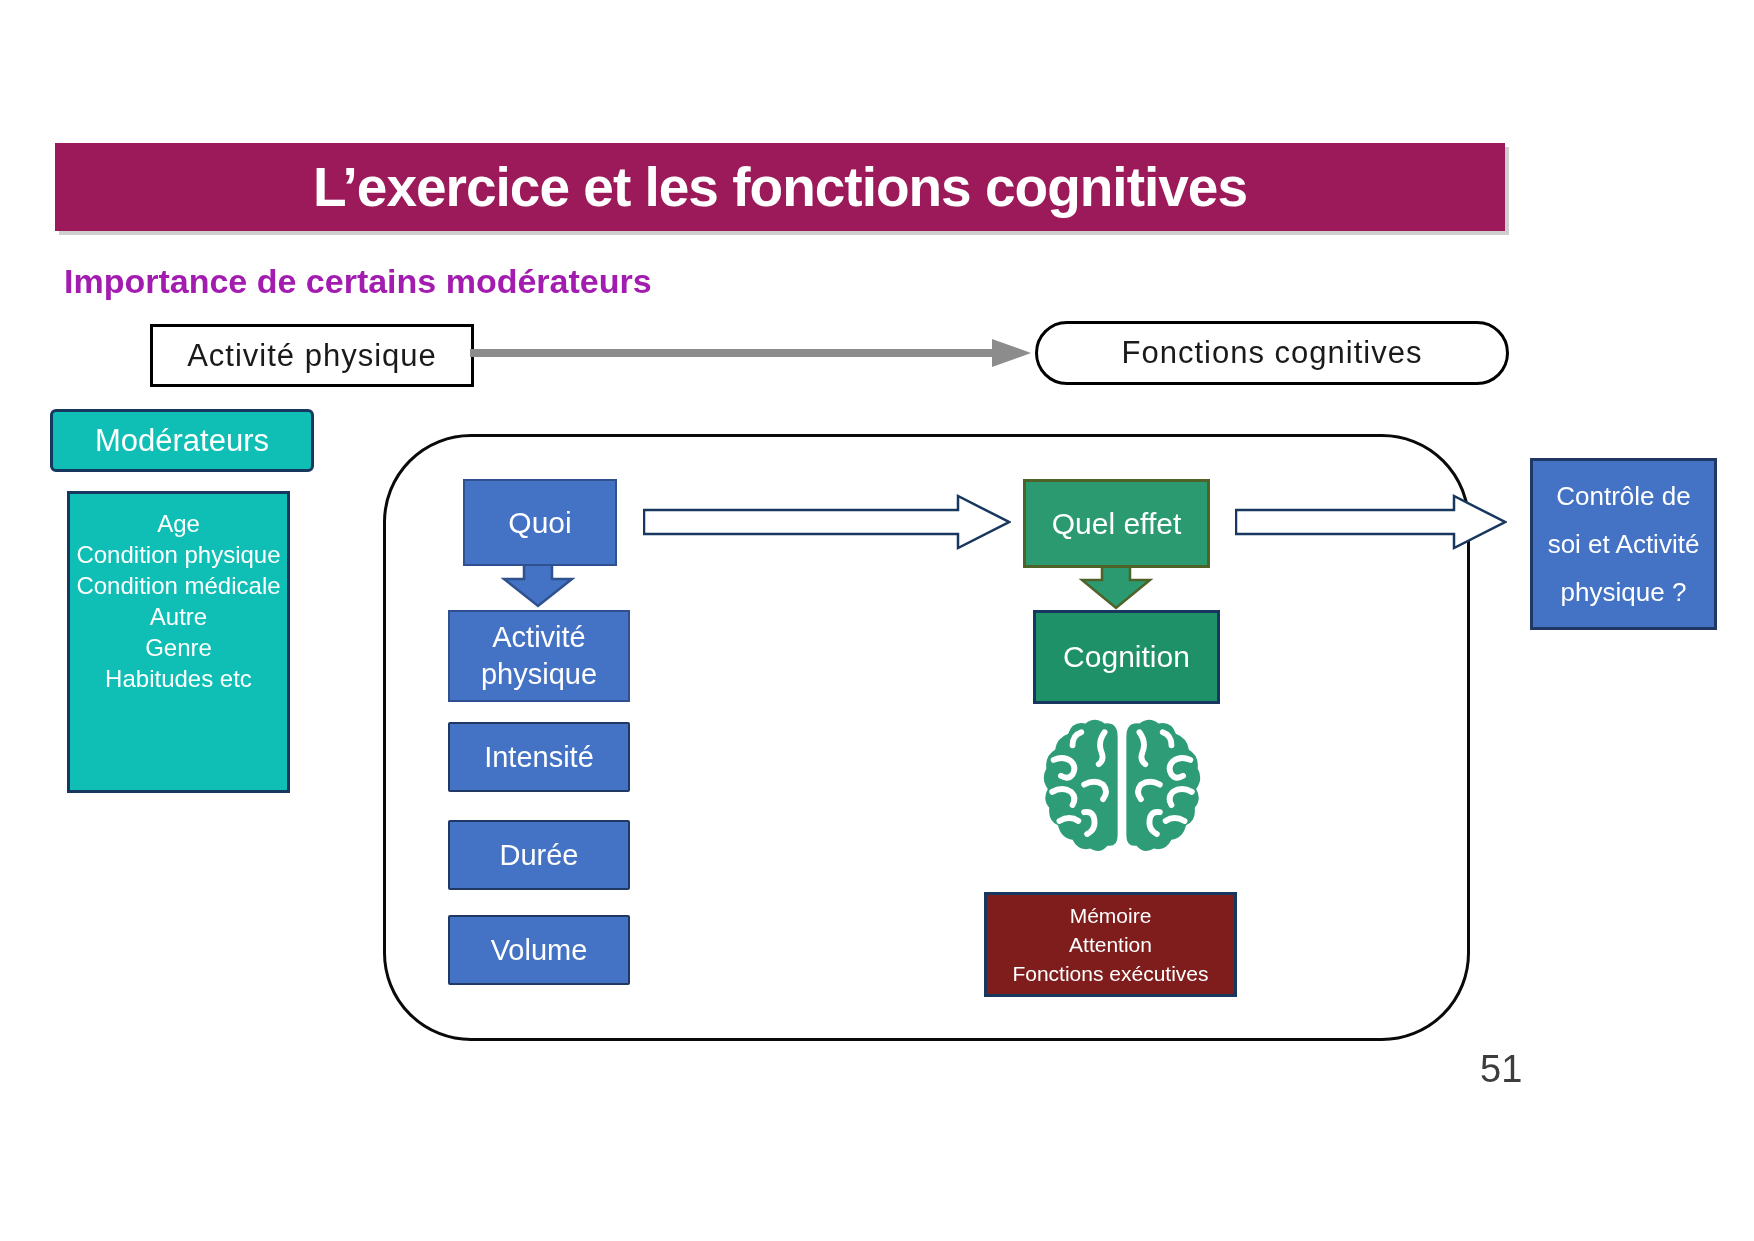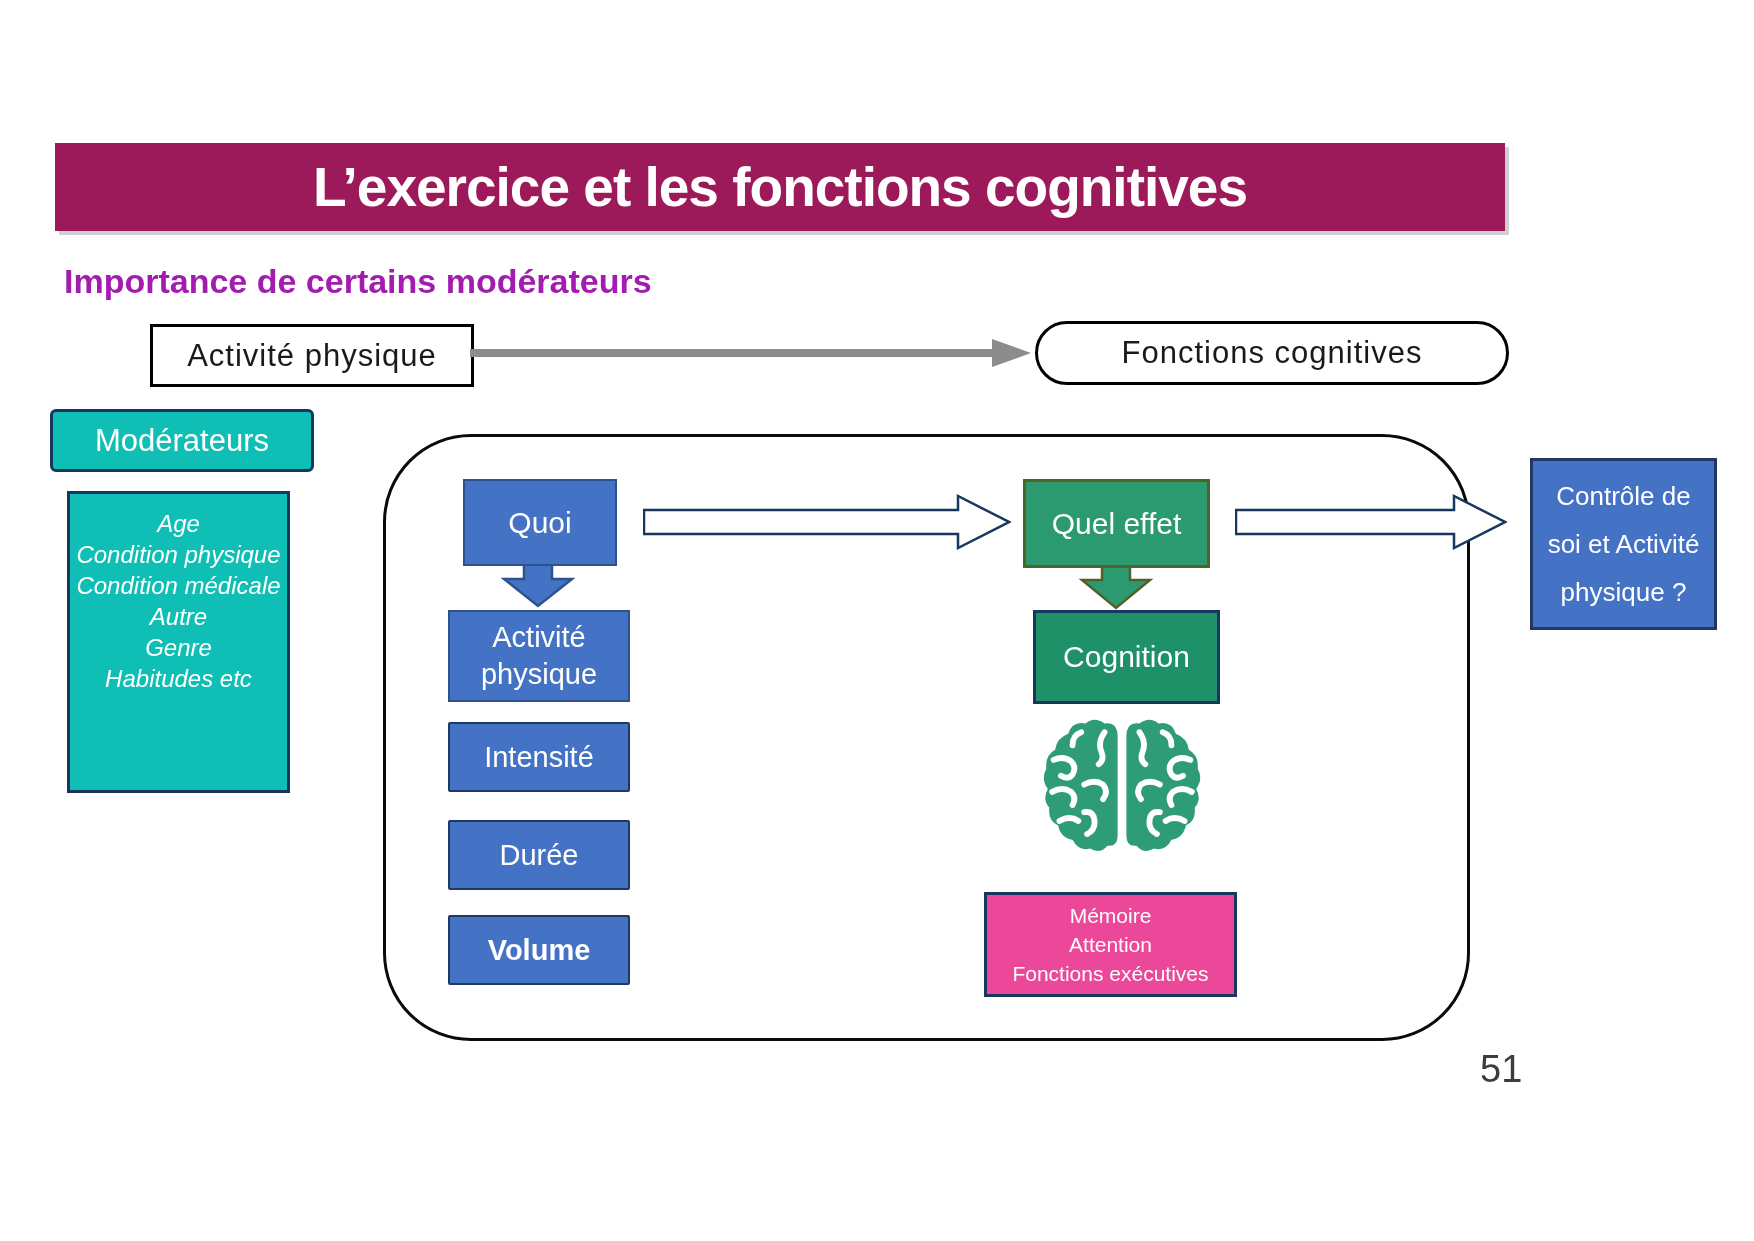--- a/index.html
+++ b/index.html
@@ -18,43 +18,43 @@
   .wbox{position:absolute;background:#fff;border:3px solid #000;display:flex;
     align-items:center;justify-content:center;font-size:31px;color:#1a1a1a;letter-spacing:1px;}
   .wbox.ap{left:150px;top:324px;width:318px;height:57px;}
   .wbox.fc{left:1035px;top:321px;width:468px;height:58px;border-radius:32px;}
 
   
   .teal{background:#0FBFB5;border:3px solid #17375E;color:#fff;}
   .modhead{position:absolute;left:50px;top:409px;width:258px;height:57px;
     display:flex;align-items:center;justify-content:center;font-size:31px;border-radius:6px;}
   .modlist{position:absolute;left:67px;top:491px;width:223px;height:302px;
-    font-size:24px;line-height:31px;text-align:center;padding-top:14px;box-sizing:border-box;font-style:italic;}
+    font-size:24px;line-height:31px;text-align:center;padding-top:14px;box-sizing:border-box;}
 
   
   .container{position:absolute;left:383px;top:434px;width:1081px;height:601px;
     border:3px solid #0a0a0a;border-radius:88px;background:transparent;z-index:0;}
 
   
   .blue{background:#4472C4;border:2.5px solid #2F528F;color:#fff;
     display:flex;align-items:center;justify-content:center;text-align:center;}
   .quoi{position:absolute;left:463px;top:479px;width:150px;height:83px;font-size:30px;z-index:2;}
   .apblue{position:absolute;left:448px;top:610px;width:178px;height:88px;font-size:29px;line-height:37px;z-index:2;}
   .pill{position:absolute;left:448px;width:178px;height:66px;font-size:29px;border-radius:2px;border-color:#203864;z-index:2;}
   .pill.i{top:722px;}
   .pill.d{top:820px;}
-  .pill.v{top:915px;font-weight:bold;}
+  .pill.v{top:915px;}
 
   
   .qe{position:absolute;left:1023px;top:479px;width:181px;height:83px;font-size:30px;
     background:#2B9A71;border:3px solid #4F6228;color:#fff;display:flex;align-items:center;justify-content:center;z-index:2;}
   .cog{position:absolute;left:1033px;top:610px;width:181px;height:88px;font-size:30px;
     background:#1F9169;border:3px solid #17375E;color:#fff;display:flex;align-items:center;justify-content:center;z-index:2;}
   .outcomes{position:absolute;left:984px;top:892px;width:247px;height:99px;
-    background:#ec4899;border:3px solid #17375E;color:#fff;font-size:21px;line-height:29px;
+    background:#7f1d1d;border:3px solid #17375E;color:#fff;font-size:21px;line-height:29px;
     text-align:center;display:flex;flex-direction:column;justify-content:center;z-index:2;}
 
   
   .controle{position:absolute;left:1530px;top:458px;width:187px;height:172px;
     background:#4472C4;border:3px solid #203864;color:#fff;font-size:26px;line-height:48px;
     display:flex;align-items:center;justify-content:center;text-align:center;
     padding:0 12px;box-sizing:border-box;z-index:2;}
 
   .arrow{position:absolute;z-index:1;}
   .pagenum{position:absolute;left:1480px;top:1048px;font-size:38px;color:#3d3d3d;}

